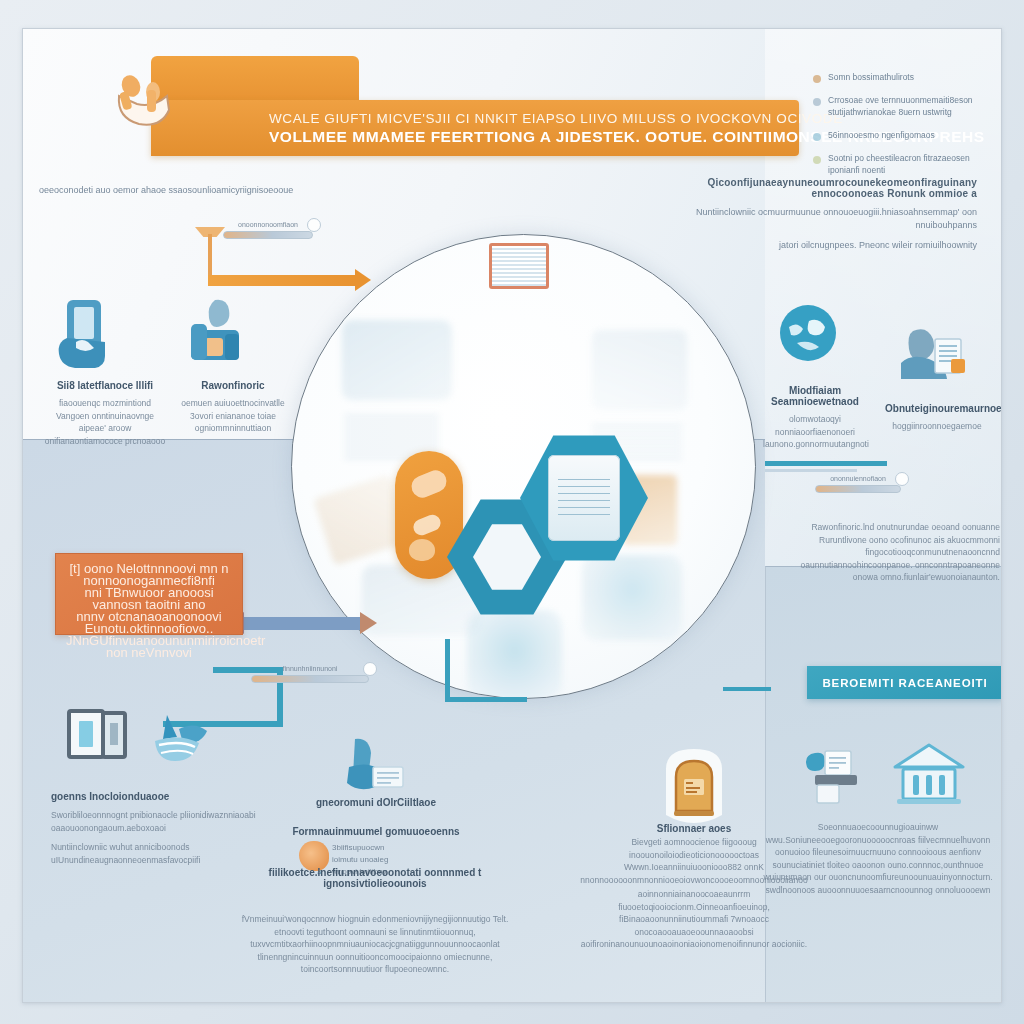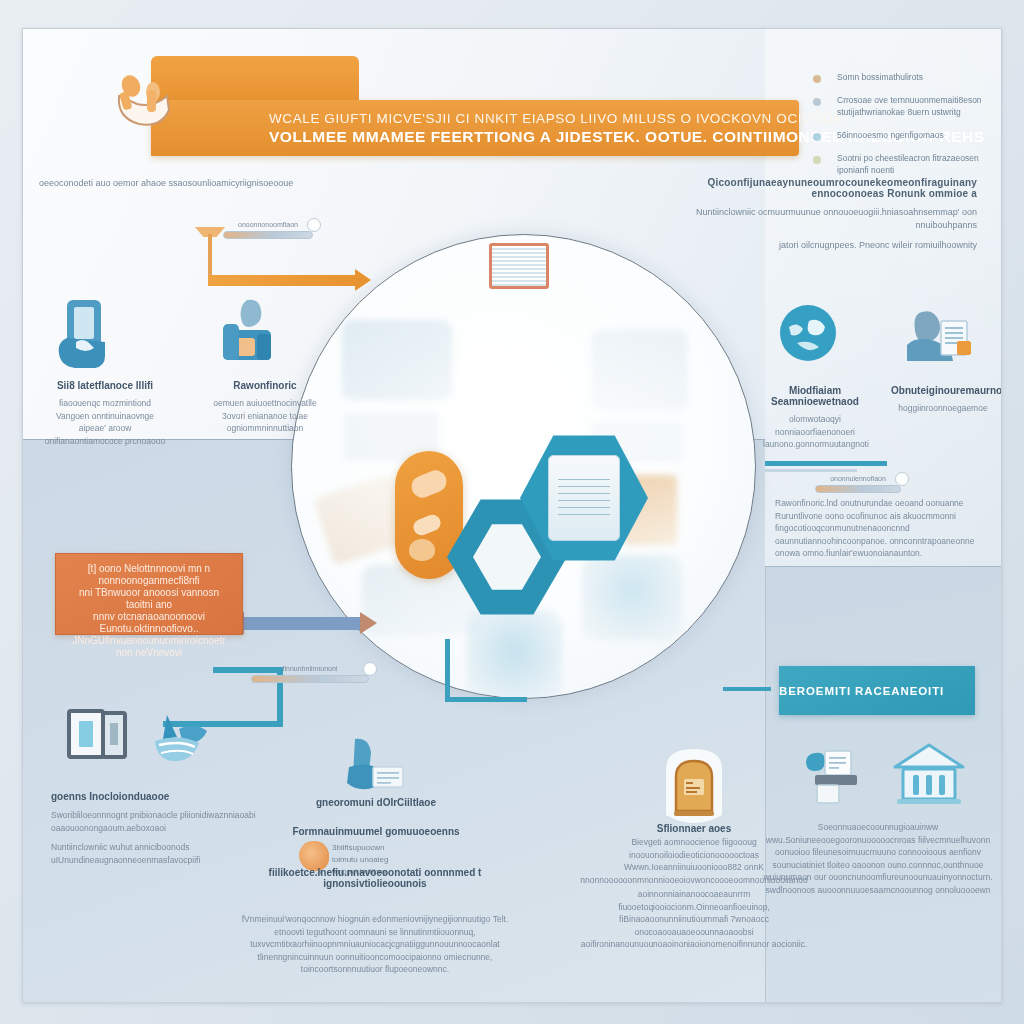--- a/index.html
+++ b/index.html
@@ -170,21 +170,21 @@
     filter: blur(.3px); white-space: nowrap; margin-top: 2px;
   }
   #banner-mascot {
     position: absolute; left: -42px; top: 14px; width: 72px; height: 62px;
   }
 
   
   #top-bullets {
     position: absolute; left: 790px; top: 42px; width: 180px;
   }
-  #top-bullets .row { display: flex; gap: 16px; margin-bottom: 11px; }
+  #top-bullets .row { display: flex; gap: 7px; margin-bottom: 11px; }
   #top-bullets .dot {
     width: 8px; height: 8px; border-radius: 50%; margin-top: 4px; flex: none;
     background: #cfa06a; opacity: .7;
   }
   #top-bullets .row:nth-child(2) .dot { background:#9fb7c8; }
   #top-bullets .row:nth-child(3) .dot { background:#8fc1d4; }
   #top-bullets .row:nth-child(4) .dot { background:#c3cf9b; }
   #top-bullets .txt {
     font-size: 8.5px; line-height: 12px; color: #6f8396; filter: blur(.45px);
   }
@@ -199,57 +199,57 @@
   }
   .cap-title {
     font-size: 10px; color: #43586c; font-weight: bold; filter: blur(.4px);
   }
   .cap-body {
     font-size: 8.5px; line-height: 12.5px; color: #7b8c9d; filter: blur(.45px);
   }
 
   
   #left-header { position: absolute; left: 16px; top: 148px; width: 290px; }
-  #left-header .sub-line { }
+  #left-header .sub-line { margin-top: 7px; }
 
   
   #right-header { position: absolute; left: 624px; top: 148px; width: 330px; text-align: right; }
   #right-header .sub-line { margin-top: 7px; }
 
   
-  #left-icons { position: absolute; left: 20px; top: 265px; display: flex; gap: 36px; }
+  #left-icons { position: absolute; left: 20px; top: 265px; display: flex; gap: 4px; }
   .icon-col { width: 124px; text-align: center; }
   .icon-col .art { height: 78px; position: relative; }
   .icon-col .cap-title { margin-top: 8px; }
   .icon-col .cap-body { margin-top: 6px; }
 
   
-  #right-icons { position: absolute; left: 740px; top: 270px; display: flex; gap: 24px; }
+  #right-icons { position: absolute; left: 740px; top: 270px; display: flex; gap: 18px; align-items: center; }
 
   
   #orange-box {
     position: absolute; left: 32px; top: 524px;
     width: 188px; height: 82px;
     background: linear-gradient(150deg,#e2834d 0%, #d97440 100%);
     border: 1px solid #c96c3c;
     box-shadow: 0 2px 6px rgba(150,80,40,.25);
     padding: 9px 10px;
   }
   #orange-box .ln {
-    color: #fdece1; font-size: 10px; line-height: 12px;
+    color: #fdece1; font-size: 13px; line-height: 12px;
     filter: blur(.45px); text-align: center;
   }
 
   
   #teal-box {
-    position: absolute; left: 756px; top: 637px;
-    width: 196px; height: 49px;
+    position: absolute; left: 784px; top: 637px;
+    width: 196px; height: 33px;
     background: linear-gradient(160deg,#3fa7c1 0%, #2f9ab6 100%);
     box-shadow: 0 2px 6px rgba(40,110,140,.3);
-    display: flex; align-items: center; justify-content: flex-start;
+    display: flex; align-items: center; justify-content: center;
   }
   #teal-box .lbl {
     color: #ffffff; font-size: 11.5px; font-weight: bold;
     letter-spacing: .9px; filter: blur(.35px);
   }
 
   
   .conn { position: absolute; background: #3aa0bd; }
   #arrow-orange {
     position: absolute; left: 185px; top: 246px; width: 148px; height: 11px;
@@ -327,21 +327,21 @@
   #door-block { position: absolute; left: 556px; top: 718px; width: 230px; text-align: center; }
   #door-block .cap-title { }
   #door-block .cap-body { margin-top: 2px; }
 
   
   #br-icons { position: absolute; left: 778px; top: 712px; display: flex; gap: 22px; align-items: flex-end; }
   #br-text { position: absolute; left: 740px; top: 786px; width: 230px; text-align: center; }
   #br-text .cap-body { margin-top: 6px; }
 
   
-  #mr-text { position: absolute; left: 752px; top: 468px; width: 225px; text-align: left; }
+  #mr-text { position: absolute; left: 752px; top: 492px; width: 225px; text-align: right; }
 
   svg { display: block; overflow: visible; }
 </style>
 </head>
 <body>
 
 <div id="canvas">
 
   <div class="panel" id="panel-upper-right-tint"></div>
   <div class="panel" id="panel-lower-left"></div>

